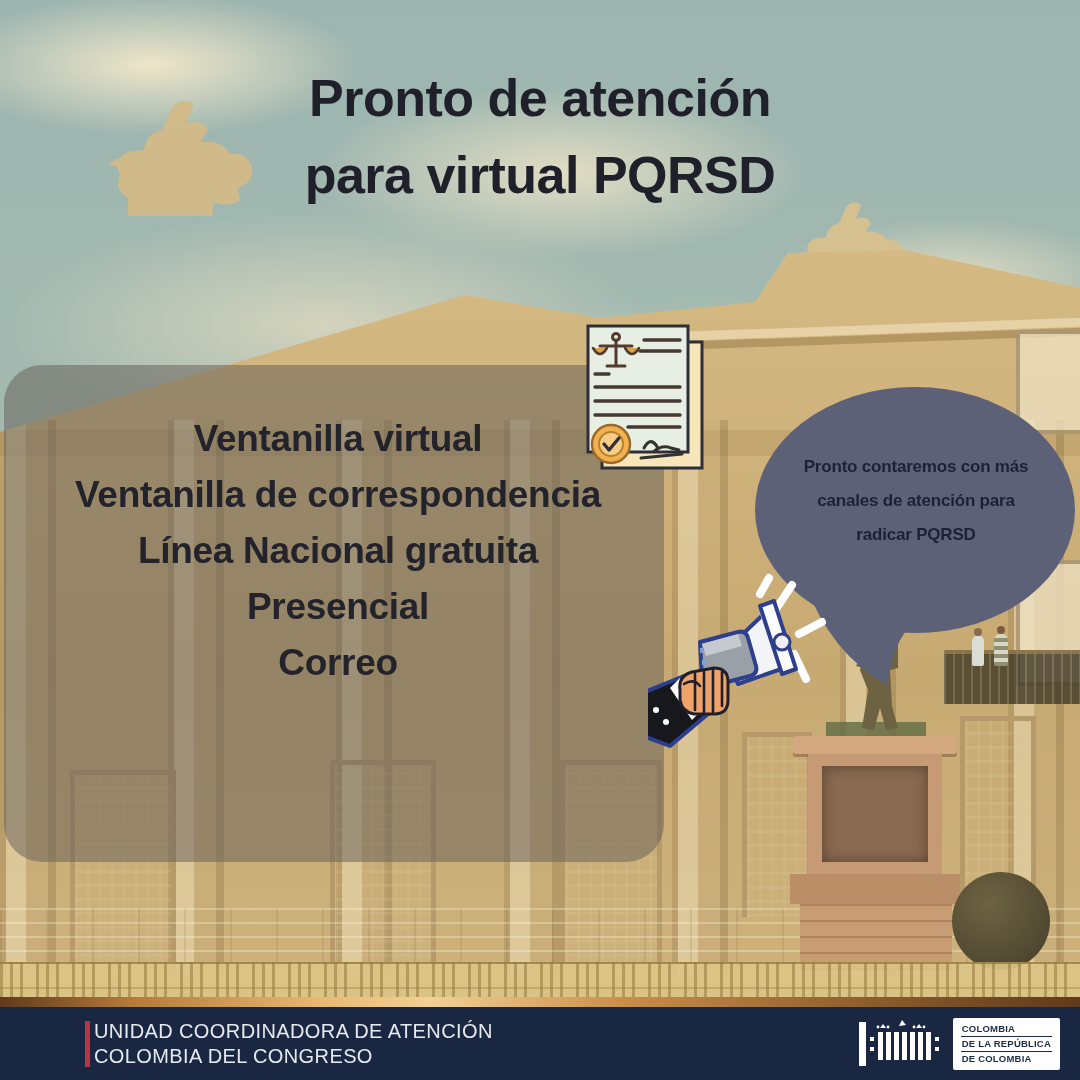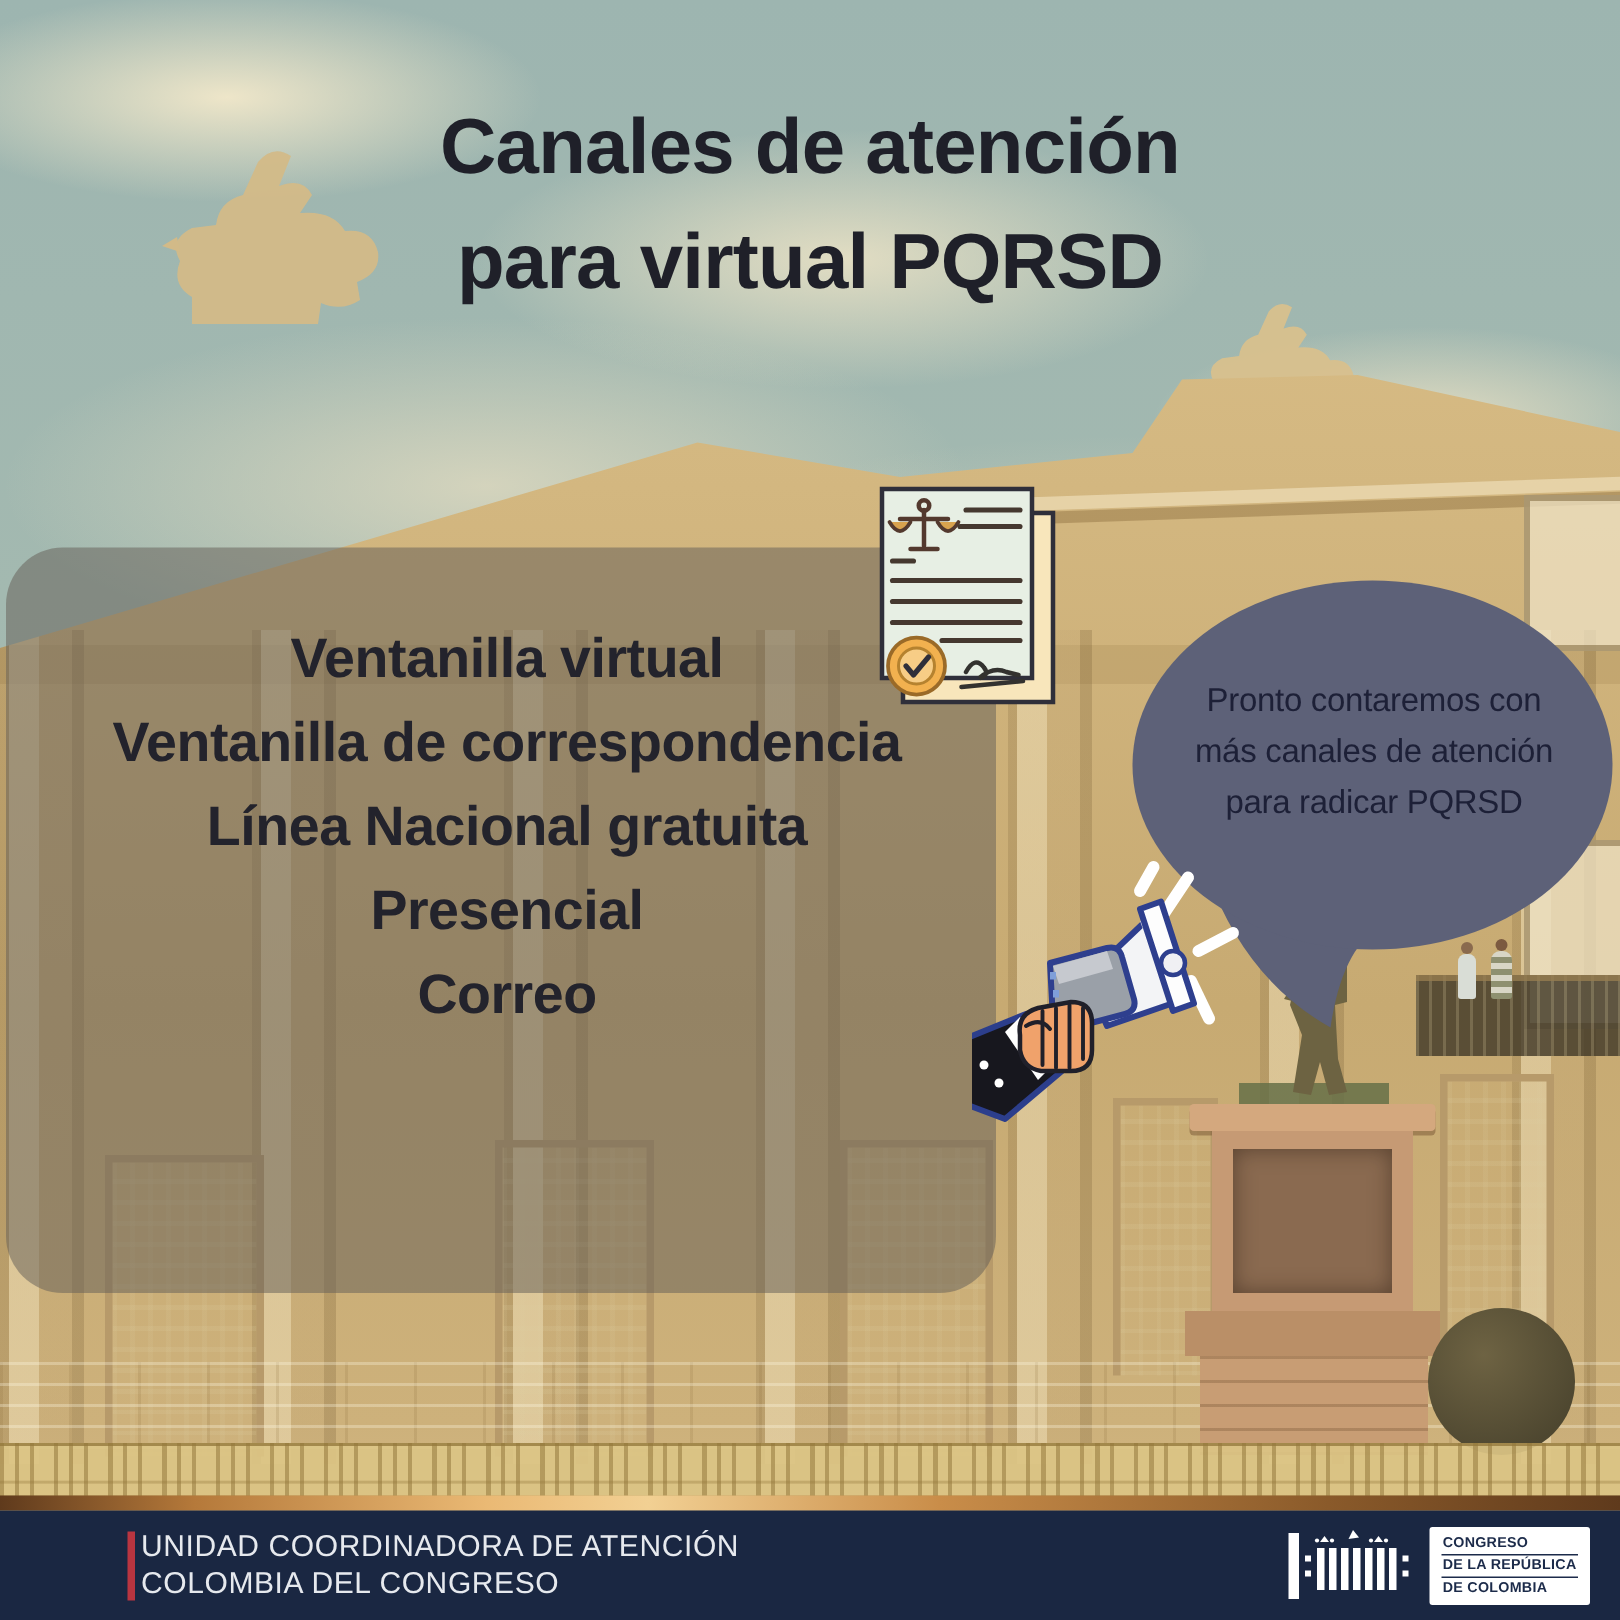--- a/index.html
+++ b/index.html
@@ -98,21 +98,21 @@
   .panel{left:4px;top:365px;width:660px;height:497px;border-radius:38px;background:rgba(102,95,88,.52);}
   .channel-list{left:8px;top:411px;width:660px;text-align:center;color:#23232c;}
   .channel{font-size:37px;line-height:56px;font-weight:800;letter-spacing:-.3px;}
 
   .title{left:0;top:60px;width:100%;text-align:center;color:#1f2029;font-weight:800;
     font-size:52px;line-height:77px;letter-spacing:-.5px;}
 
   
   .bubble-svg{left:735px;top:378px;width:345px;height:330px;}
   .bubble-text{left:790px;top:450px;width:252px;text-align:center;color:#1d2037;
-    font-size:22px;line-height:34px;font-weight:400;letter-spacing:-.2px;}
+    font-size:17px;line-height:34px;font-weight:700;letter-spacing:-.2px;}
 
   
   .doc-svg{left:580px;top:316px;width:128px;height:156px;}
   .mega-svg{left:648px;top:572px;width:215px;height:200px;}
 </style>
 </head>
 <body>
 
 <div class="canvas">
 
@@ -163,21 +163,21 @@
   <div class="abs panel"></div>
   <div class="abs channel-list">
     <div class="channel">Ventanilla virtual</div>
     <div class="channel">Ventanilla de correspondencia</div>
     <div class="channel">Línea Nacional gratuita</div>
     <div class="channel">Presencial</div>
     <div class="channel">Correo</div>
   </div>
 
   <div class="abs title">
-    <div>Canales de atención</div>
+    <div>Pronto de atención</div>
     <div>para virtual PQRSD</div>
   </div>
 
   <svg class="abs doc-svg" viewBox="0 0 128 156">
     <rect x="22" y="26" width="100" height="126" fill="#f8e6bb" stroke="#2f2f3a" stroke-width="3"></rect>
     <rect x="8" y="10" width="100" height="126" fill="#e7efe4" stroke="#2f2f3a" stroke-width="3"></rect>
 
     <g stroke="#53392e" stroke-width="3" fill="none" stroke-linecap="round">
       <circle cx="36" cy="21" r="3.5" fill="#e7efe4"></circle>
       <line x1="36" y1="24" x2="36" y2="48"></line>
@@ -285,20 +285,20 @@
           <polygon points="22,8 25,4 28,8"></polygon>
             <circle cx="20" cy="7" r="1.4"></circle>
             <circle cx="30" cy="7" r="1.4"></circle>
           <polygon points="41,6 44,0 48,5"></polygon>
           <polygon points="58,8 61,4 64,8"></polygon>
             <circle cx="56" cy="7" r="1.4"></circle>
             <circle cx="66" cy="7" r="1.4"></circle>
         </g>
       </svg>
       <div class="logo-box">
-        <div class="logo-line">CONGRESO</div>
+        <div class="logo-line">COLOMBIA</div>
         <div class="logo-line">DE LA REPÚBLICA</div>
         <div class="logo-line">DE COLOMBIA</div>
       </div>
     </div>
   </div>
 
 </div>
 
 </body></html>

